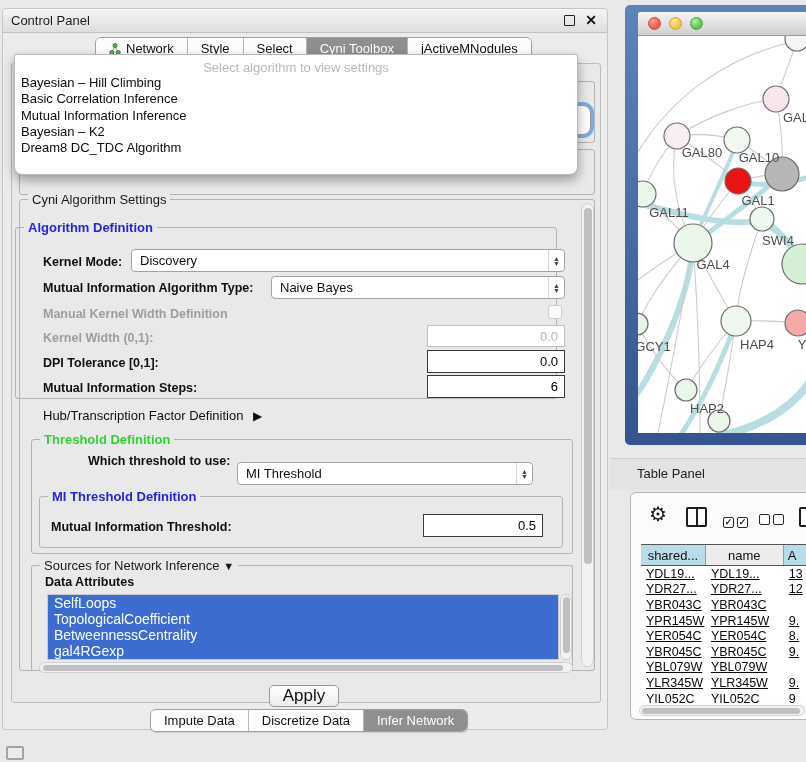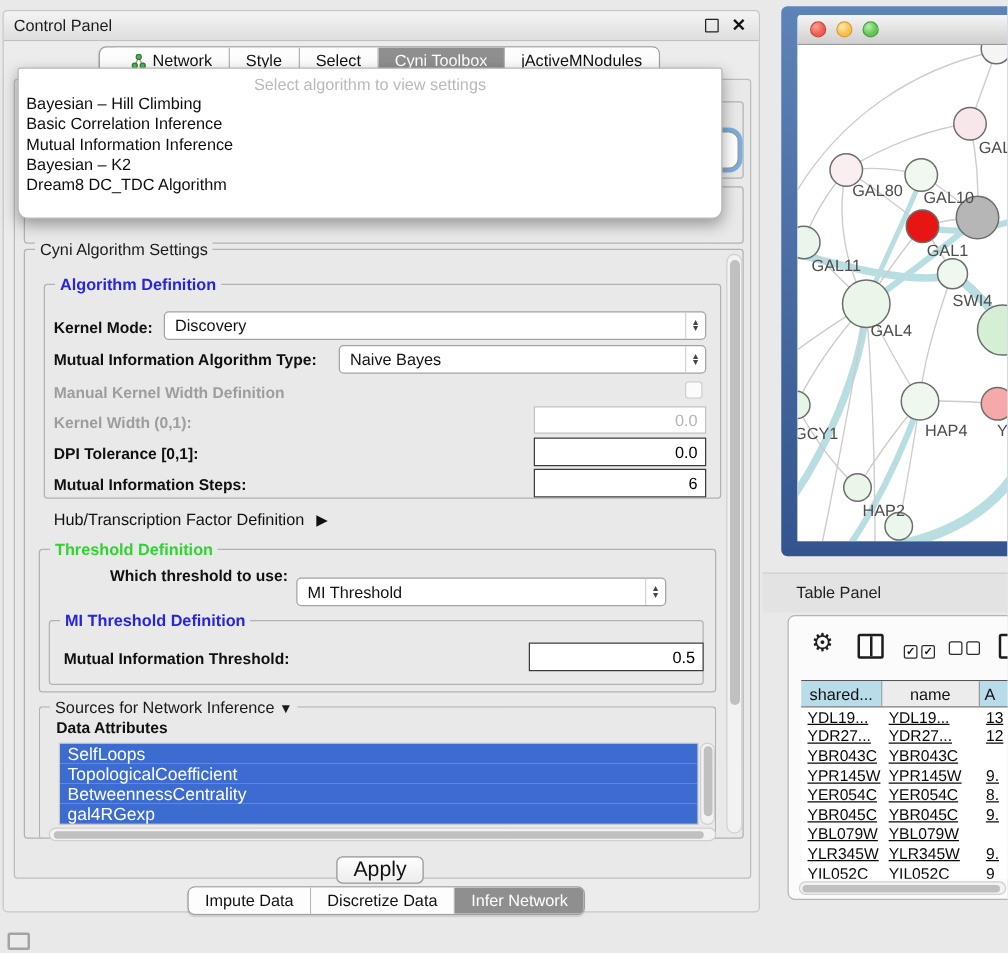--- a/index.html
+++ b/index.html
@@ -13,21 +13,21 @@
   #cp-title { left:8px; top:4px; font-size:13px; color:#1c1c1c; }
   .tb-float { right:32px; top:6px; width:11px; height:11px; border:1.5px solid #222; border-radius:1px; }
   .tb-close { right:10px; top:3px; font-size:14px; font-weight:bold; color:#111; }
 
   
   .seg { display:flex; border:1px solid #9f9f9f; border-radius:6px; overflow:hidden; background:#fdfdfd; box-shadow:0 1px 1px rgba(0,0,0,.12); }
   .seg .tab { display:flex; align-items:center; gap:5px; padding:3px 13px; font-size:13px; color:#111; border-right:1px solid #b5b5b5; background:#fdfdfd; white-space:nowrap; }
   .seg .tab:last-child { border-right:none; }
   .seg .tab.sel { background:#8f8f8f; color:#fff; }
 
-  #top-tabs { left:76px; top:28px;padding-left:12px; }
+  #top-tabs { left:92px; top:28px; }
   #bottom-tabs { left:147px; top:700px; }
 
   
   #main-panel { left:8px; top:54px; width:590px; height:640px; background:#e9e9e9; border:1px solid #bdbdbd; border-radius:3px; }
 
   
   .gbox { border:1px solid #b2b2b2; border-radius:3px; }
   .gleg { position:absolute; top:-8px; left:8px; background:#e9e9e9; padding:0 4px; font-size:13px; color:#1a1a1a; white-space:nowrap; }
   .gleg.blue { color:#2525e0; font-weight:bold; }
   .gleg.green { color:#2ed52e; font-weight:bold; }
@@ -130,21 +130,21 @@
   <div class="abs gbox" style="left:16px; top:140px; width:576px; height:46px;"></div>
 
   <div class="abs gbox" style="left:16px; top:190px; width:576px; height:472px;">
     <span class="gleg">Cyni Algorithm Settings</span>
   </div>
 
   <div class="abs sb-track-v" style="left:578px; top:194px; width:13px; height:464px;">
     <div class="sb-thumb abs" style="left:2px; top:4px; width:8px; height:356px;"></div>
   </div>
 
-  <div class="abs gbox" style="left:32px; top:218px; width:542px; height:172px;">
+  <div class="abs gbox" style="left:12px; top:218px; width:542px; height:172px;">
     <span class="gleg blue">Algorithm Definition</span>
   </div>
 
   <div class="abs flabel" style="left:40px; top:246px;">Kernel Mode:</div>
   <div class="abs combo" style="left:128px; top:240px; width:434px; height:23px;">
     <span>Discovery</span>
     <span class="stepper">
         <span>▲</span>
         <span>▼</span>
       </span>
@@ -186,21 +186,21 @@
     <span class="stepper">
         <span>▲</span>
         <span>▼</span>
       </span>
   </div>
 
   <div class="abs gbox" style="left:36px; top:487px; width:524px; height:52px;">
     <span class="gleg blue" style="background:#e9e9e9;">MI Threshold Definition</span>
   </div>
   <div class="abs flabel" style="left:48px; top:511px;">Mutual Information Threshold:</div>
-  <div class="abs tfield active" style="left:420px; top:505px; width:140px; height:23px;">0.5</div>
+  <div class="abs tfield active" style="left:420px; top:505px; width:120px; height:23px;">0.5</div>
 
   <div class="abs gbox" style="left:28px; top:556px; width:542px; height:106px; border-bottom:none;">
     <span class="gleg"><span>Sources for Network Inference</span> <span style="font-size:11px;">▼</span></span>
   </div>
   <div class="abs flabel" style="left:42px; top:566px;">Data Attributes</div>
 
   <div class="abs" id="attr-list" style="left:44px; top:585px; width:512px; height:66px;">
       <div class="attr-item sel">SelfLoops</div>
       <div class="attr-item sel">TopologicalCoefficient</div>
       <div class="attr-item sel">BetweennessCentrality</div>

